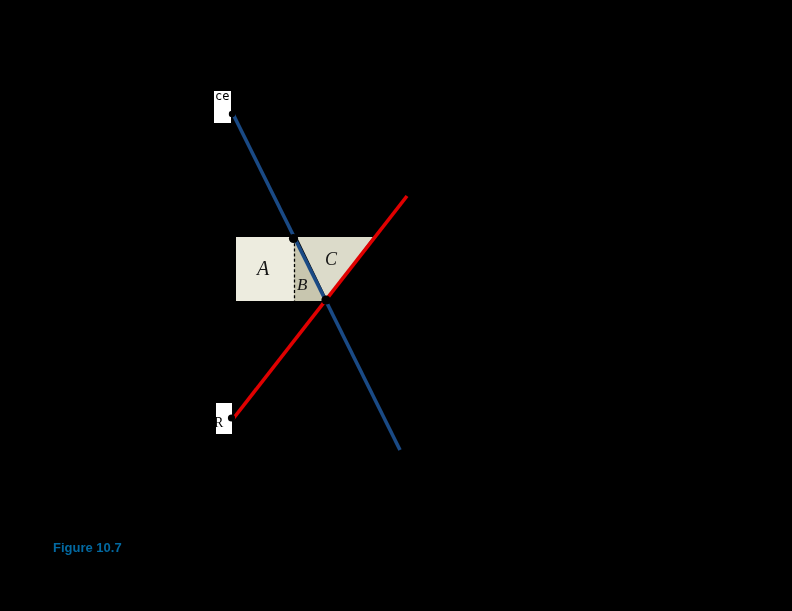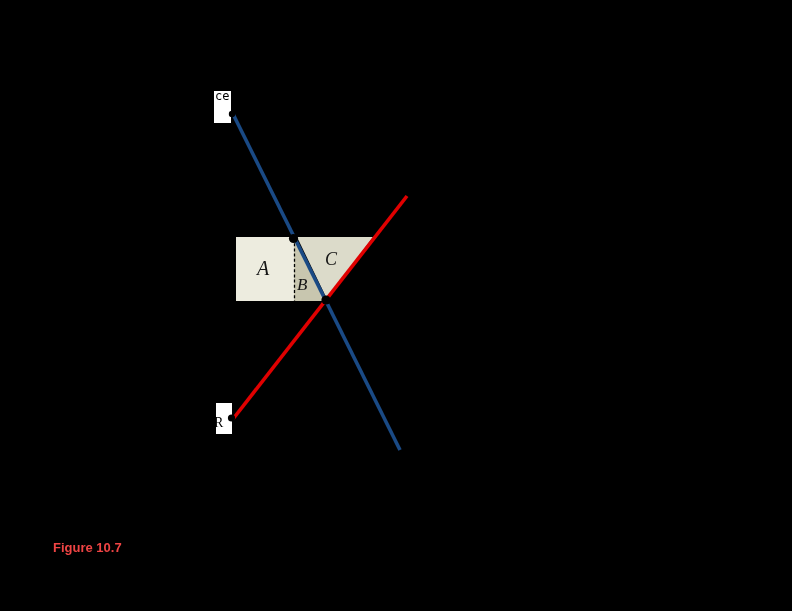--- a/index.html
+++ b/index.html
@@ -78,15 +78,15 @@
   <span class="lbl mono-label" style="left:215px; top:90px;">ce</span>
 
   <span class="lbl serif-label" style="left:214px; top:416px; font-size:14px;">R</span>
 
   <span class="lbl region-label" style="left:257px; top:258px; font-size:20px;">A</span>
 
   <span class="lbl region-label" style="left:297px; top:276px; font-size:17px;">B</span>
 
   <span class="lbl region-label" style="left:325px; top:250px; font-size:18px;">C</span>
 
-  <div class="caption" style="color: #ef4444;">Figure 10.7</div>
+  <div class="caption" style="color: #0369a1;">Figure 10.7</div>
 
 </div>
 
 </body></html>

